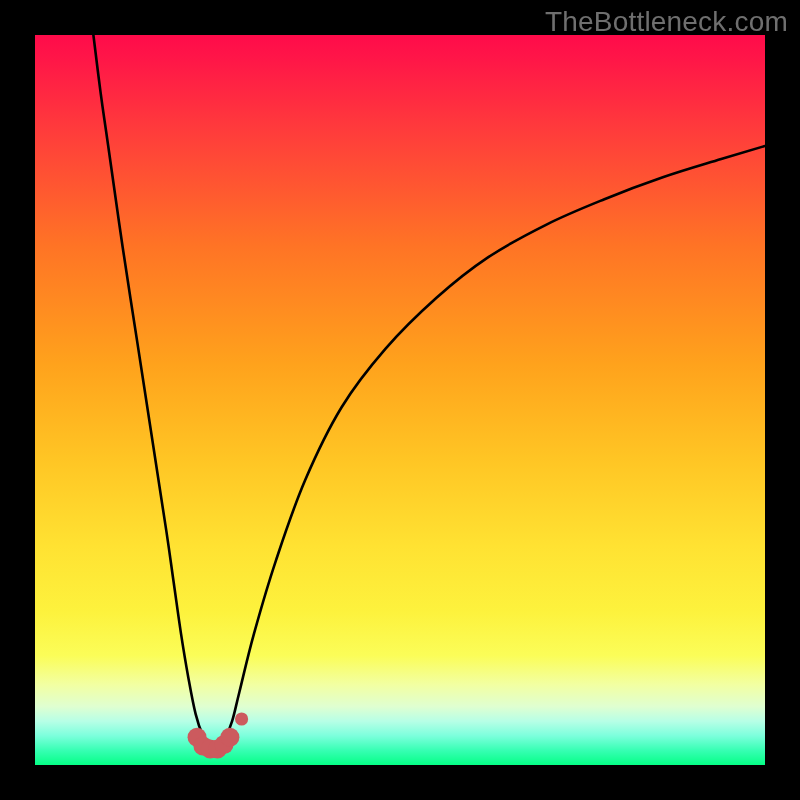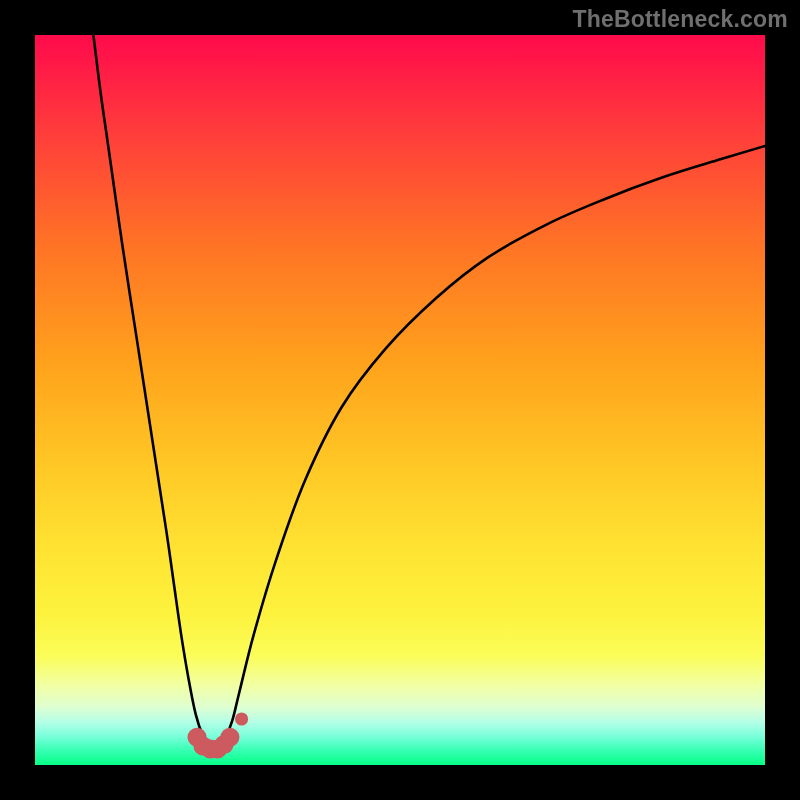--- a/index.html
+++ b/index.html
@@ -50,22 +50,22 @@
       #7cffdc 96%,
       #37ffb3 98%,
       #05ff86 100%
     );
   }
   .watermark {
     position: absolute;
     top: 6px;
     right: 12px;
     color: #6f6f6f;
-    font-size: 23px;
-    font-weight: 700;
+    font-size: 28px;
+    font-weight: 400;
     letter-spacing: 0.2px;
     user-select: none;
   }
   svg.curves {
     position: absolute;
     left: 0;
     top: 0;
     width: 730px;
     height: 730px;
     overflow: visible;

